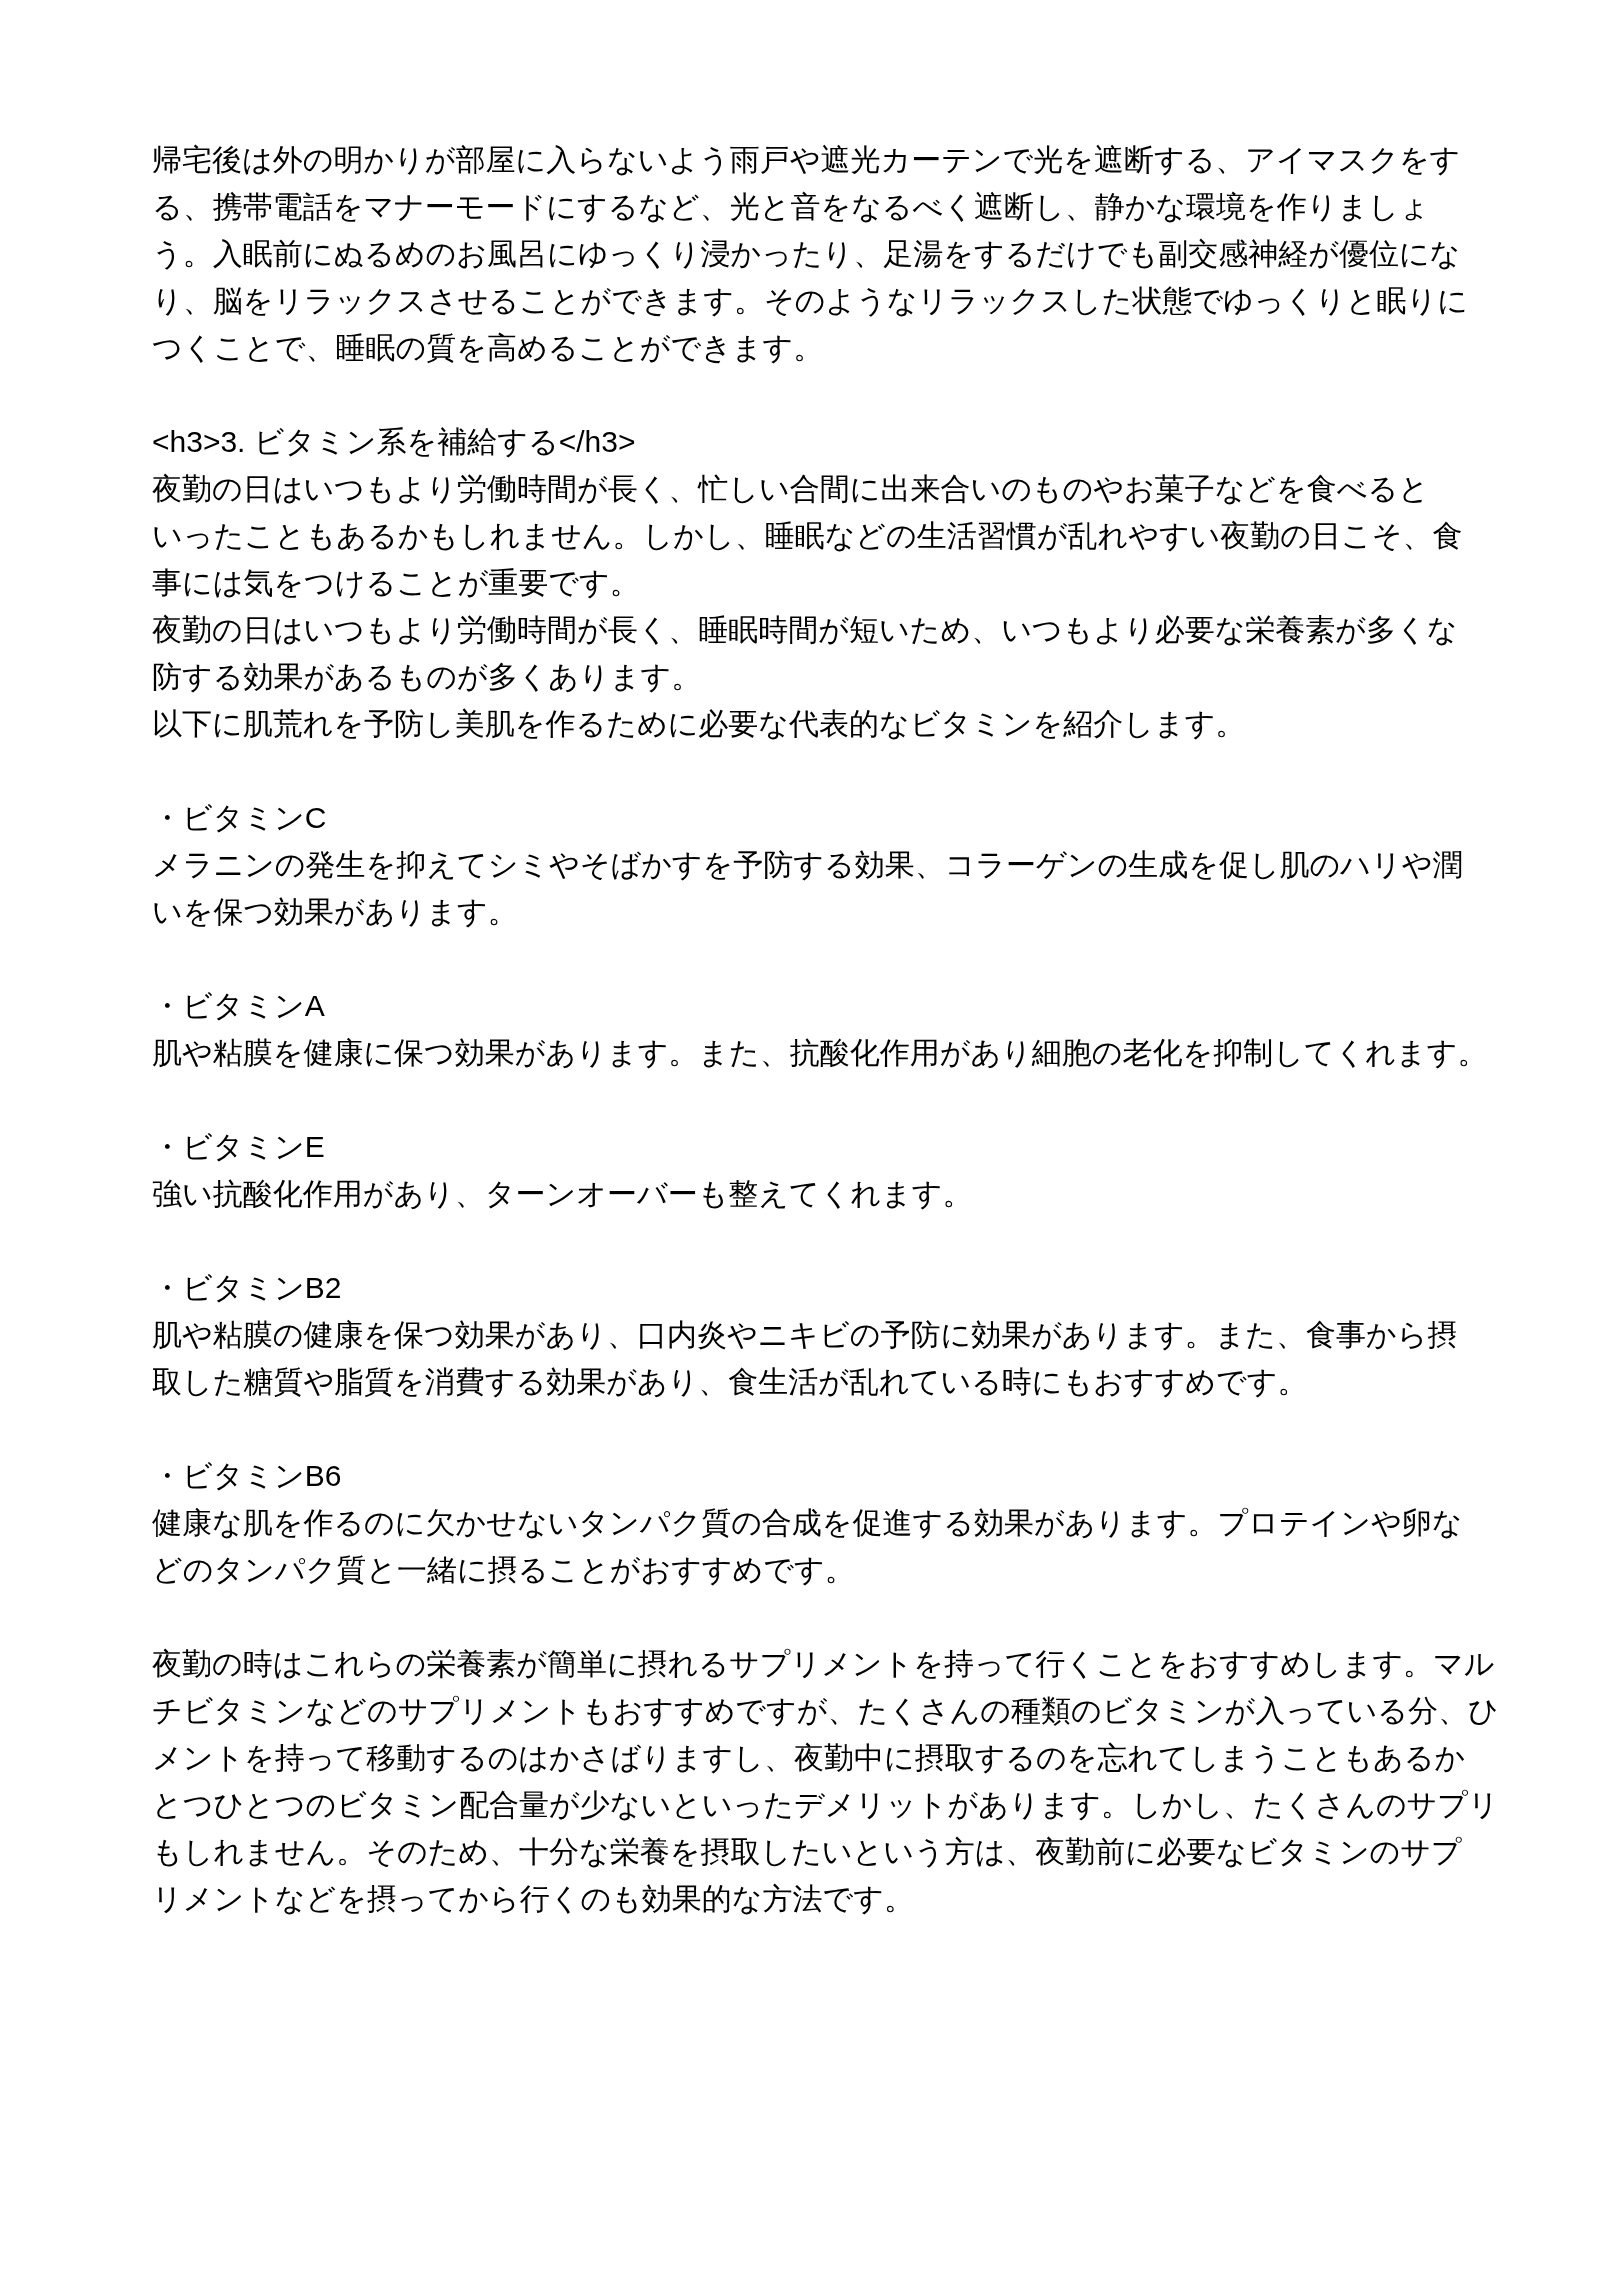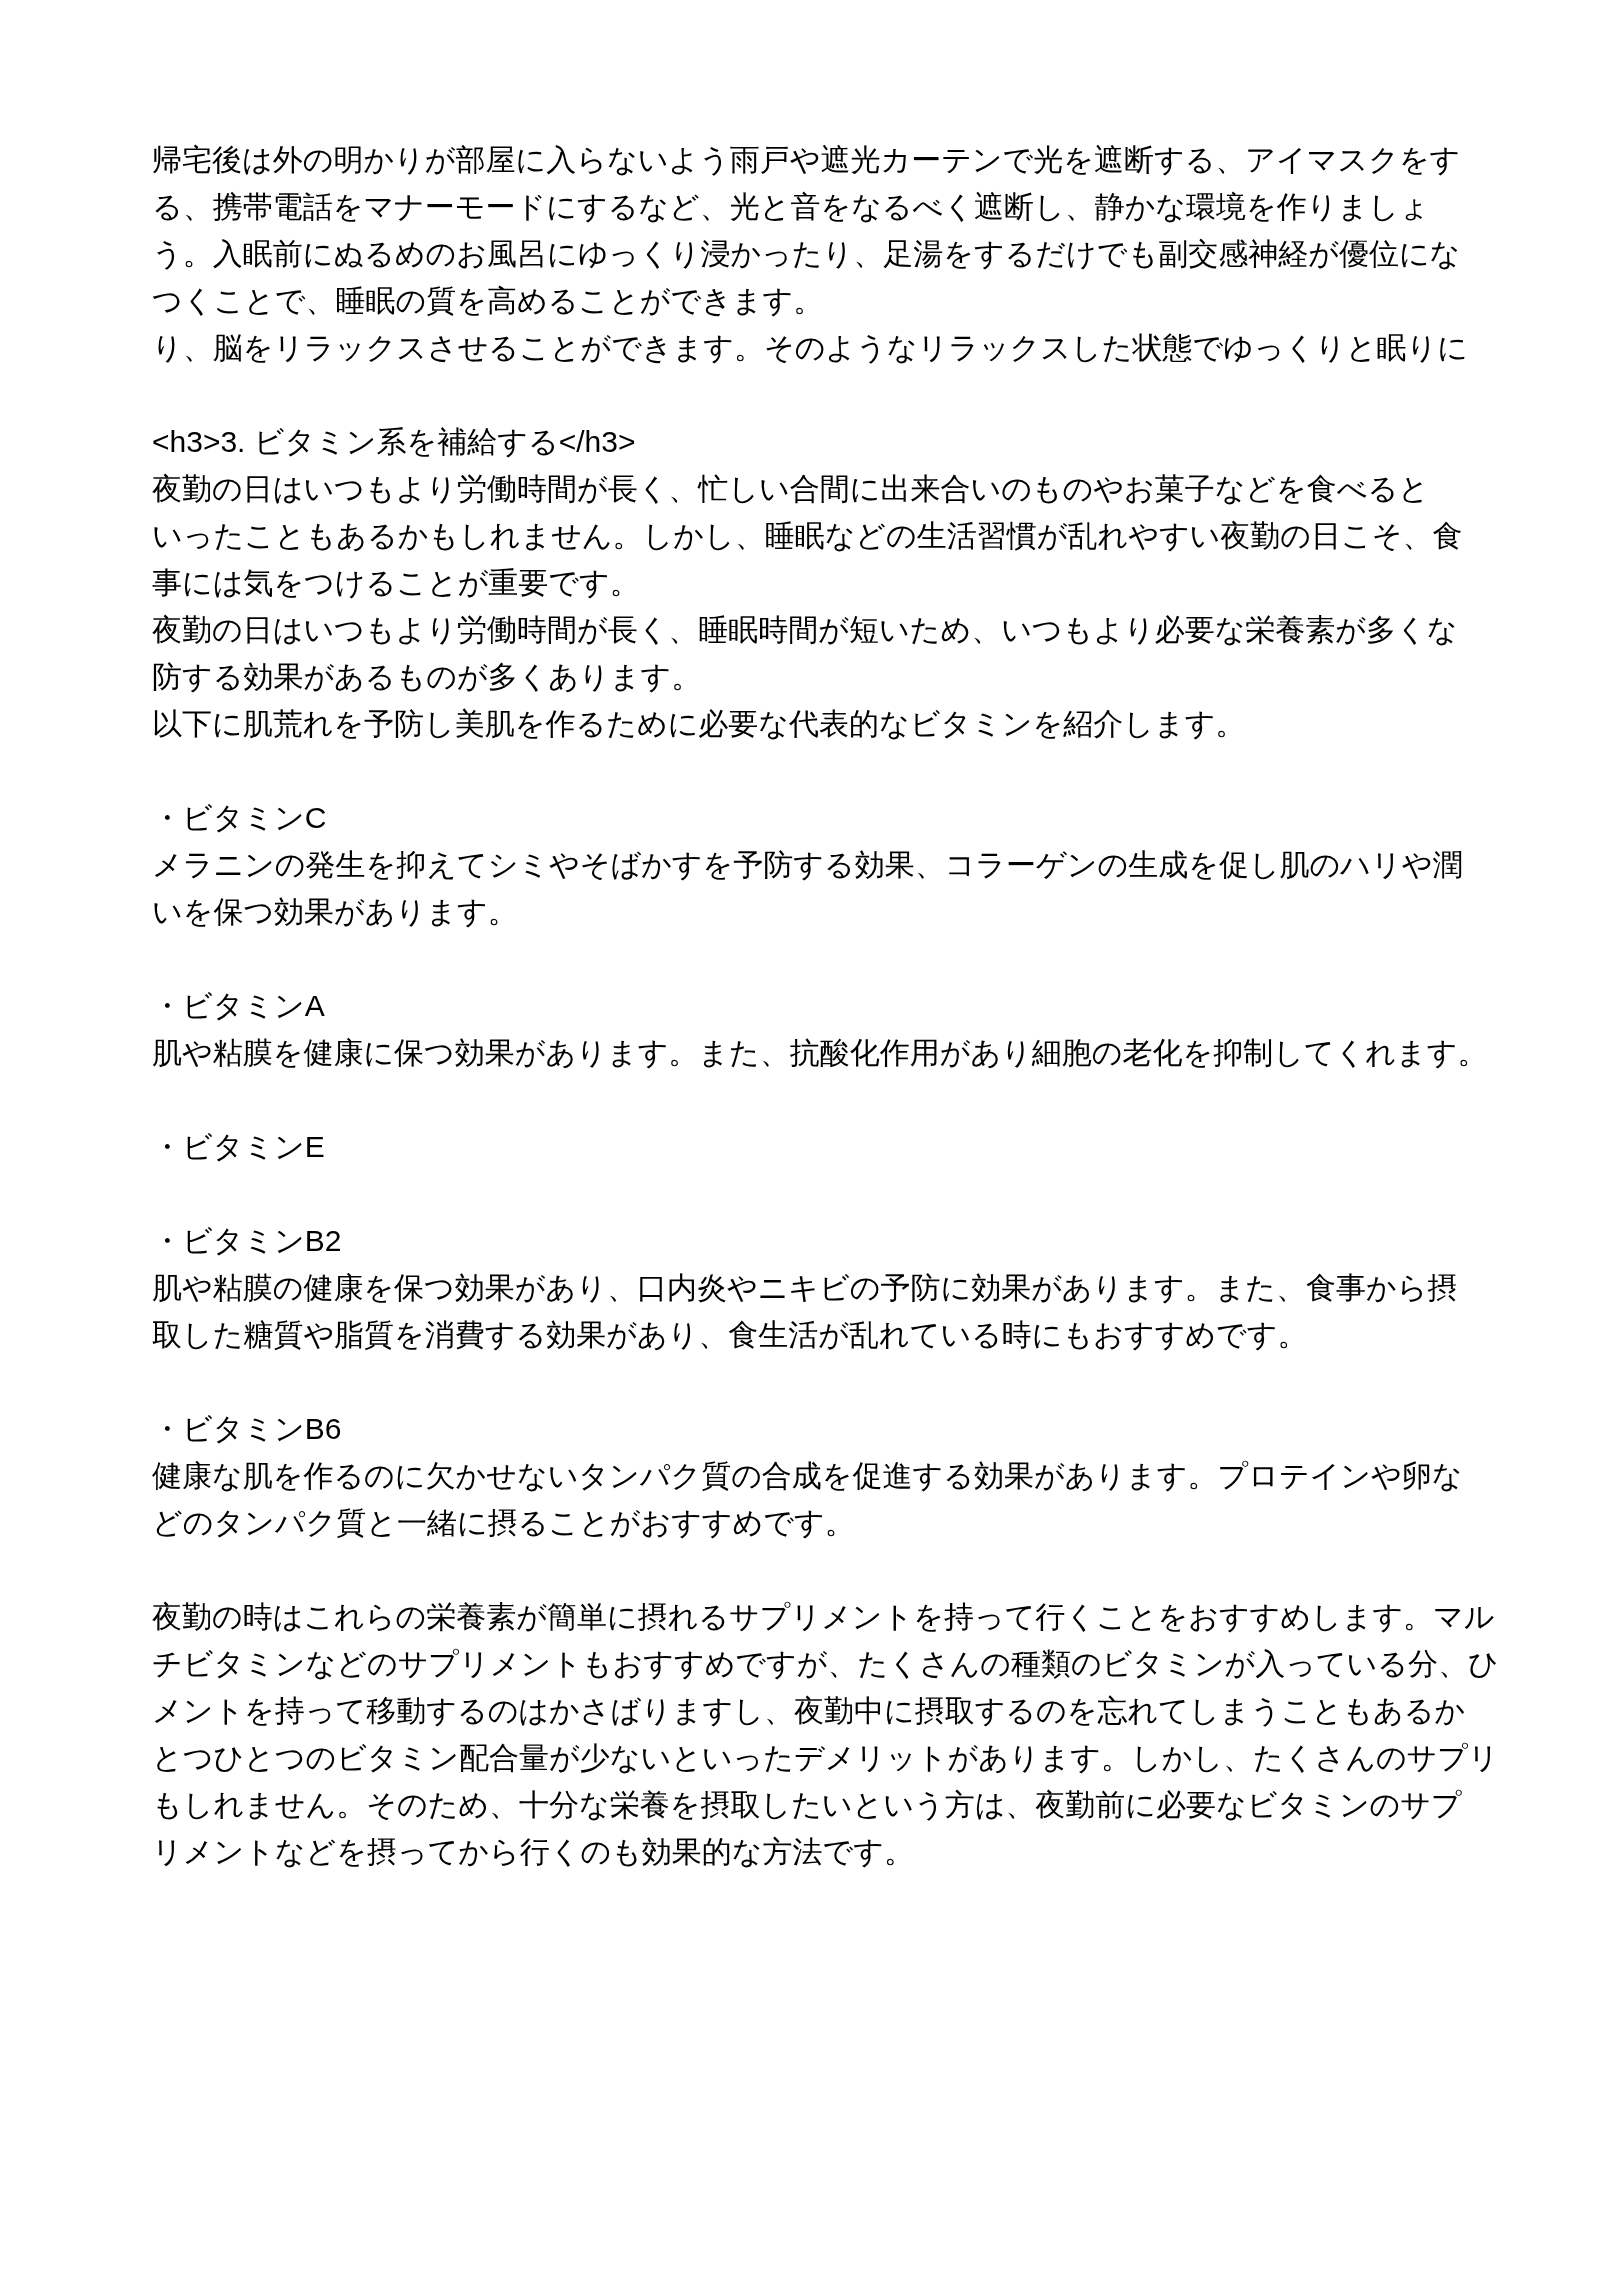--- a/index.html
+++ b/index.html
@@ -35,22 +35,22 @@
 </style>
 </head>
 <body>
 
 <div class="page">
   <main class="text-area" id="text-area">
       <div class="block">
         <div class="line">帰宅後は外の明かりが部屋に入らないよう雨戸や遮光カーテンで光を遮断する、アイマスクをす</div>
         <div class="line">る、携帯電話をマナーモードにするなど、光と音をなるべく遮断し、静かな環境を作りましょ</div>
         <div class="line">う。入眠前にぬるめのお風呂にゆっくり浸かったり、足湯をするだけでも副交感神経が優位にな</div>
+        <div class="line">り、脳をリラックスさせることができます。そのようなリラックスした状態でゆっくりと眠りに</div>
         <div class="line">つくことで、睡眠の質を高めることができます。</div>
-        <div class="line">り、脳をリラックスさせることができます。そのようなリラックスした状態でゆっくりと眠りに</div>
       </div>
       <div class="block">
         <div class="line">&lt;h3&gt;3. ビタミン系を補給する&lt;/h3&gt;</div>
         <div class="line">夜勤の日はいつもより労働時間が長く、忙しい合間に出来合いのものやお菓子などを食べると</div>
         <div class="line">いったこともあるかもしれません。しかし、睡眠などの生活習慣が乱れやすい夜勤の日こそ、食</div>
         <div class="line">事には気をつけることが重要です。</div>
         <div class="line">夜勤の日はいつもより労働時間が長く、睡眠時間が短いため、いつもより必要な栄養素が多くな</div>
         <div class="line">防する効果があるものが多くあります。</div>
         <div class="line">以下に肌荒れを予防し美肌を作るために必要な代表的なビタミンを紹介します。</div>
       </div>
@@ -58,20 +58,21 @@
         <div class="line">・ビタミンC</div>
         <div class="line">メラニンの発生を抑えてシミやそばかすを予防する効果、コラーゲンの生成を促し肌のハリや潤</div>
         <div class="line">いを保つ効果があります。</div>
       </div>
       <div class="block">
         <div class="line">・ビタミンA</div>
         <div class="line">肌や粘膜を健康に保つ効果があります。また、抗酸化作用があり細胞の老化を抑制してくれます。</div>
       </div>
       <div class="block">
         <div class="line">・ビタミンE</div>
+        <div class="line">強い抗酸化作用があり、ターンオーバーも整えてくれます。</div>
       </div>
       <div class="block">
         <div class="line">・ビタミンB2</div>
         <div class="line">肌や粘膜の健康を保つ効果があり、口内炎やニキビの予防に効果があります。また、食事から摂</div>
         <div class="line">取した糖質や脂質を消費する効果があり、食生活が乱れている時にもおすすめです。</div>
       </div>
       <div class="block">
         <div class="line">・ビタミンB6</div>
         <div class="line">健康な肌を作るのに欠かせないタンパク質の合成を促進する効果があります。プロテインや卵な</div>
         <div class="line">どのタンパク質と一緒に摂ることがおすすめです。</div>

